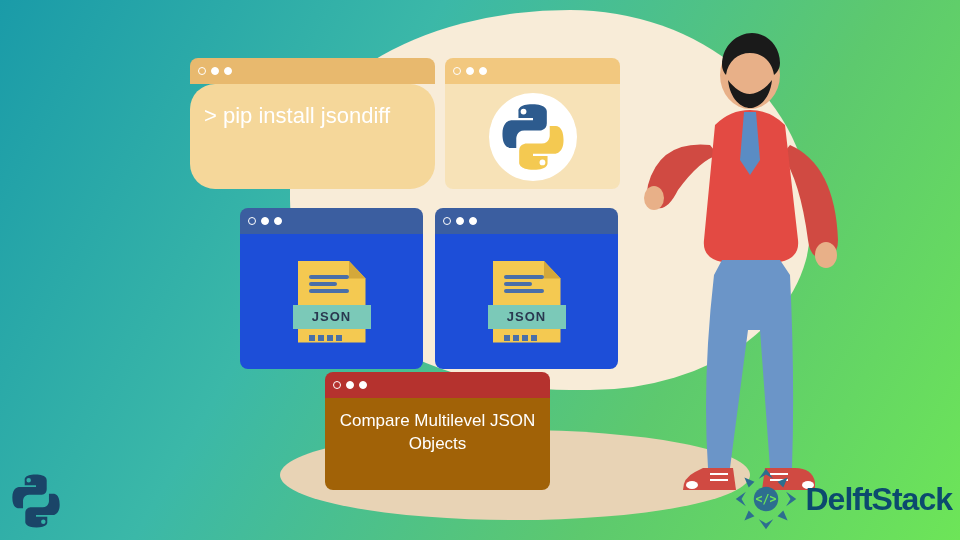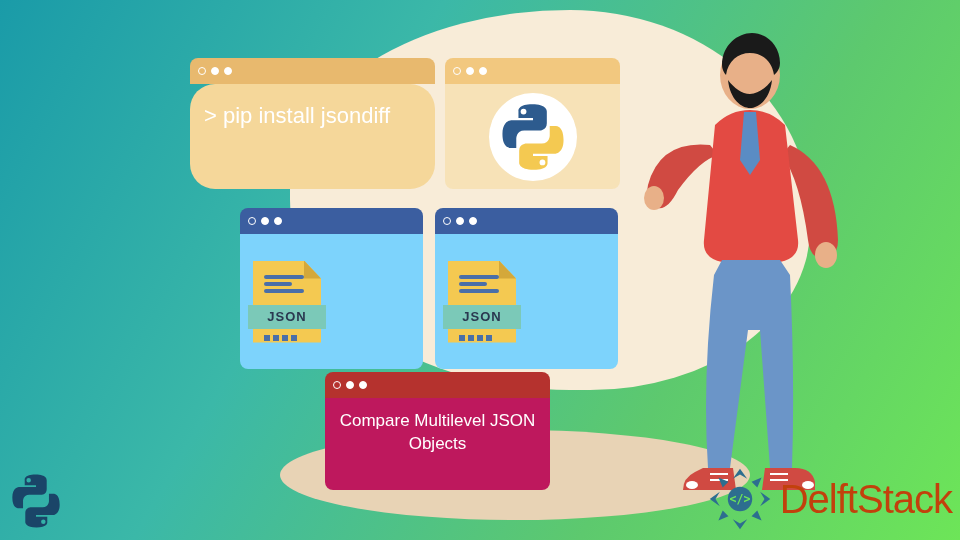--- a/index.html
+++ b/index.html
@@ -69,21 +69,21 @@
 .win-py { top: 58px; left: 445px; width: 175px; }
 .win-py .titlebar { background: #f2c87f; }
 .win-py .winbody { background: #f7e2b7; height: 105px; display: flex; align-items: center; justify-content: center; }
 
 .pylogo { position: relative; width: 80px; height: 80px; }
 .pycircle { position: absolute; width: 88px; height: 88px; background: #fff; border-radius: 50%; top: -4px; left: -4px; }
 
 
 .json-win { top: 208px; width: 183px; }
 .json-win .titlebar { background: #3b5ea0; }
-.json-win .winbody { background: #7dd3fc; height: 135px; display: flex; align-items: center; }
+.json-win .winbody { background: #1d4ed8; height: 135px; display: flex; align-items: center; justify-content: center; }
 .json-left { left: 240px; }
 .json-right { left: 435px; }
 
 .json-file {
   width: 74px;
   height: 90px;
   position: relative;
 }
 .json-file .page {
   position: absolute;
@@ -125,21 +125,21 @@
   align-items: center;
   justify-content: center;
   letter-spacing: 1px;
 }
 .json-file .bottombars { position: absolute; bottom: 6px; left: 14px; display: flex; gap: 3px; }
 .json-file .bottombars .b { width: 6px; height: 6px; background: #4a6fa8; }
 
 
 .win-red { top: 372px; left: 325px; width: 225px; z-index: 4; }
 .win-red .titlebar { background: #b5322e; }
-.win-red .winbody { background: #be185d; color: #fff; font-size: 17px; text-align: center; padding: 12px; height: 92px; line-height: 1.35; }
+.win-red .winbody { background: #a16207; color: #fff; font-size: 17px; text-align: center; padding: 12px; height: 92px; line-height: 1.35; }
 
 
 .person {
   position: absolute;
   top: 30px;
   left: 640px;
   width: 240px;
   height: 480px;
   z-index: 2;
 }
@@ -158,23 +158,23 @@
 .delft {
   position: absolute;
   bottom: 5px;
   right: 8px;
   display: flex;
   align-items: center;
   z-index: 5;
   gap: 4px;
 }
 .delft-text {
-  font-size: 40px;
-  font-weight: 400;
-  color: #c2410c;
+  font-size: 32px;
+  font-weight: 700;
+  color: #0c4a6e;
   letter-spacing: -1px;
 }
 </style>
 </head>
 <body>
 
 <div class="blob1"></div>
 <div class="blob2"></div>
 
 <div class="window win-pip">

